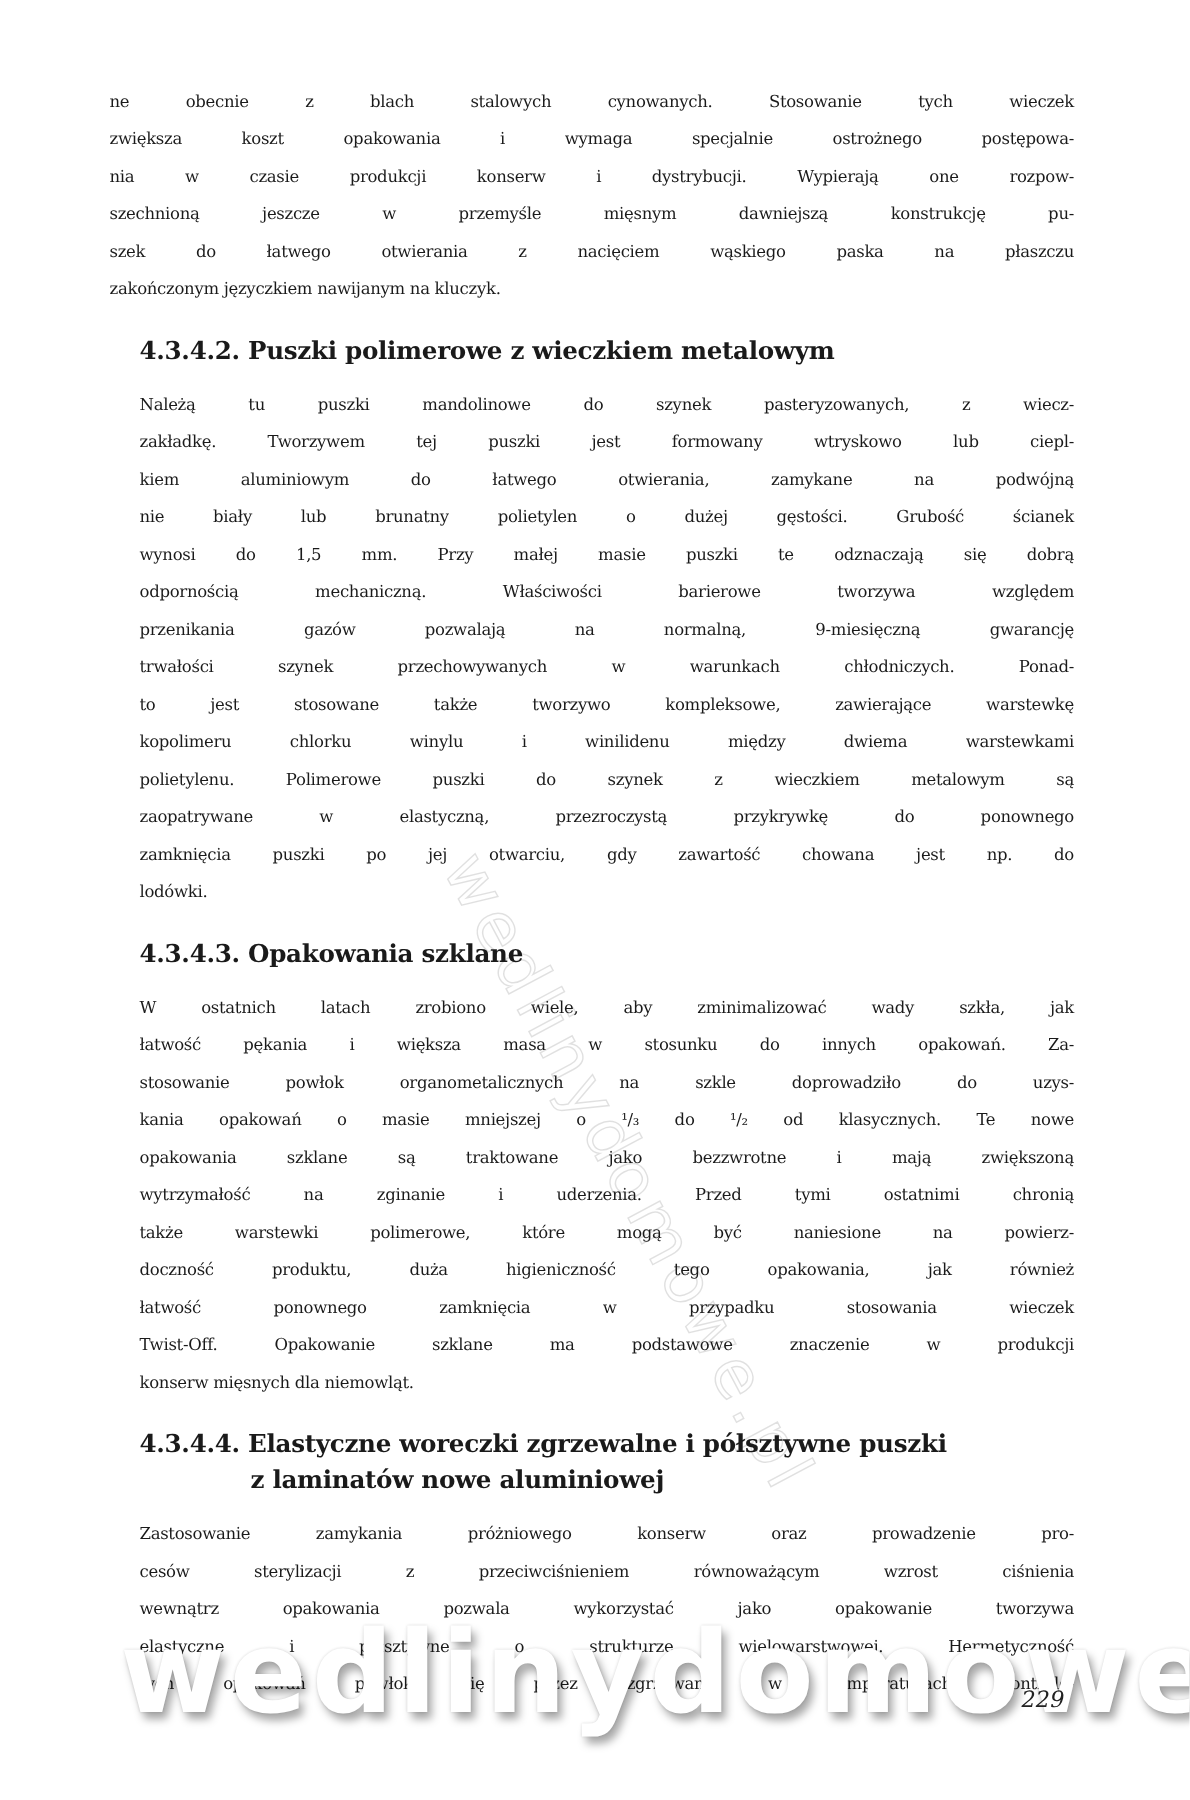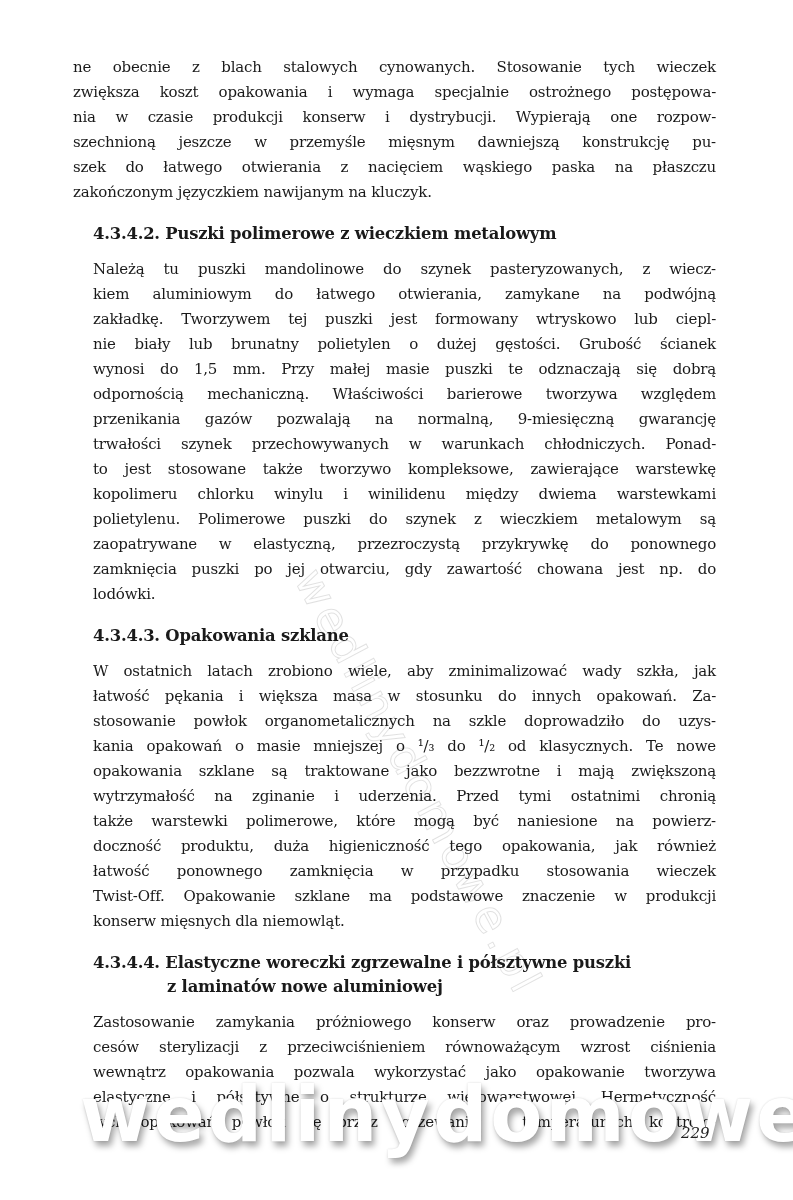--- a/index.html
+++ b/index.html
@@ -2,21 +2,21 @@
 <html><head>
 <meta charset="utf-8">
 <style>
   html, body { margin: 0; padding: 0; }
   body {
     width: 793px; height: 1200px; background: #ffffff; position: relative; overflow: hidden;
     font-family: "DejaVu Serif", "Liberation Serif", serif; color: #1a1a1a;
   }
   .page { position: absolute; left: 73px; top: 55px; width: 643px; }
   .line {
-    display: block; font-size: 15px; line-height: 25px; height: 25px;
+    display: block; font-size: 11px; line-height: 25px; height: 25px;
     white-space: nowrap; text-align: justify; text-align-last: justify;
     letter-spacing: -0.2px;
   }
   .line.last { text-align-last: left; }
   .heading {
     font-weight: bold; font-size: 16.4px; line-height: 24px; white-space: nowrap;
     letter-spacing: -0.2px;
   }
   .heading .num { display: inline-block; }
   .heading2 { padding-left: 74px; }
@@ -54,22 +54,22 @@
     <span class="line">szek do łatwego otwierania z nacięciem wąskiego paska na płaszczu</span>
     <span class="line last">zakończonym języczkiem nawijanym na kluczyk.</span>
   </div>
 
   <div class="section">
     <div class="heading">
       <span class="num">4.3.4.2.</span>
       <span>Puszki polimerowe z wieczkiem metalowym</span>
     </div>
     <span class="line">Należą tu puszki mandolinowe do szynek pasteryzowanych, z wiecz-</span>
+    <span class="line">zakładkę. Tworzywem tej puszki jest formowany wtryskowo lub ciepl-</span>
     <span class="line">kiem aluminiowym do łatwego otwierania, zamykane na podwójną</span>
-    <span class="line">zakładkę. Tworzywem tej puszki jest formowany wtryskowo lub ciepl-</span>
     <span class="line">nie biały lub brunatny polietylen o dużej gęstości. Grubość ścianek</span>
     <span class="line">wynosi do 1,5 mm. Przy małej masie puszki te odznaczają się dobrą</span>
     <span class="line">odpornością mechaniczną. Właściwości barierowe tworzywa względem</span>
     <span class="line">przenikania gazów pozwalają na normalną, 9-miesięczną gwarancję</span>
     <span class="line">trwałości szynek przechowywanych w warunkach chłodniczych. Ponad-</span>
     <span class="line">to jest stosowane także tworzywo kompleksowe, zawierające warstewkę</span>
     <span class="line">kopolimeru chlorku winylu i winilidenu między dwiema warstewkami</span>
     <span class="line">polietylenu. Polimerowe puszki do szynek z wieczkiem metalowym są</span>
     <span class="line">zaopatrywane w elastyczną, przezroczystą przykrywkę do ponownego</span>
     <span class="line">zamknięcia puszki po jej otwarciu, gdy zawartość chowana jest np. do</span>

